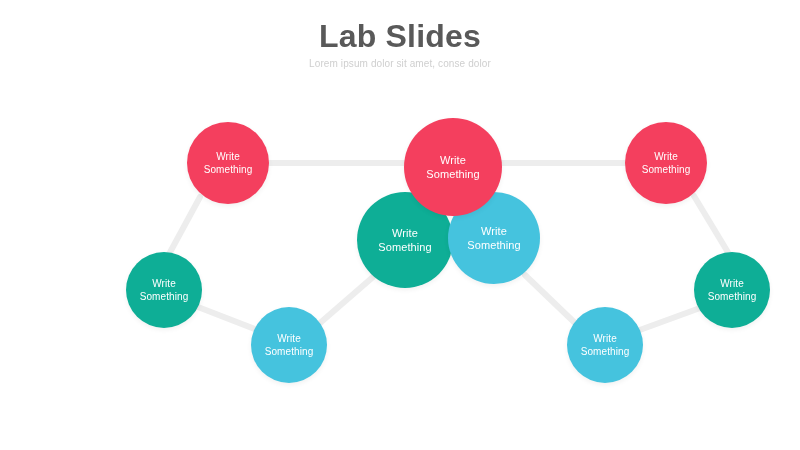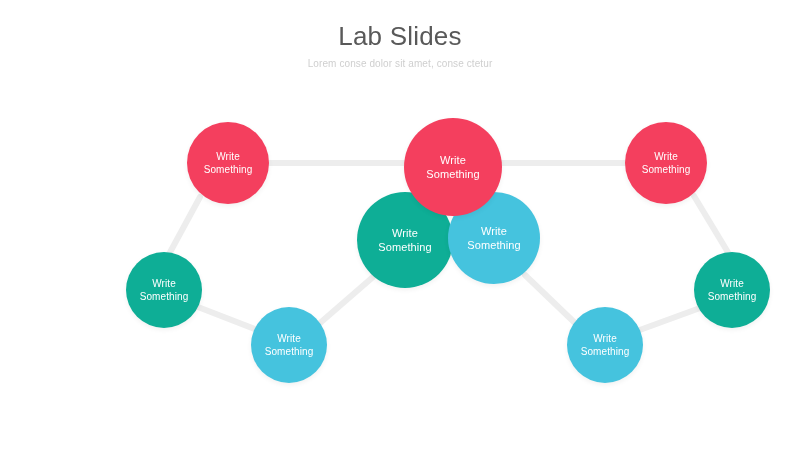--- a/index.html
+++ b/index.html
@@ -20,22 +20,22 @@
     background: #ffffff;
   }
   #header {
     position: absolute;
     top: 20px;
     left: 0;
     width: 800px;
     text-align: center;
   }
   #title {
-    font-size: 26px;
-    font-weight: normal;
+    font-size: 32px;
+    font-weight: bold;
     color: #595959;
     letter-spacing: 0.2px;
     line-height: 32px;
     margin: 0;
   }
   #subtitle {
     font-size: 10px;
     color: #cfcfcf;
     line-height: 14px;
     margin-top: 5px;
@@ -80,21 +80,21 @@
     line-height: 14px;
   }
 </style>
 </head>
 <body>
 
 <div id="slide">
 
   <div id="header">
     <div id="title">Lab Slides</div>
-    <div id="subtitle">Lorem conse dolor sit amet, conse ctetur</div>
+    <div id="subtitle">Lorem ipsum dolor sit amet, conse dolor</div>
   </div>
 
   <div id="diagram">
     <svg class="link-layer" id="link-layer" viewBox="0 0 800 450">
         <line x1="221" y1="163" x2="357" y2="163" stroke="#EDEDED" stroke-width="6" stroke-linecap="round"></line>
         <line x1="453" y1="163" x2="577" y2="163" stroke="#EDEDED" stroke-width="6" stroke-linecap="round"></line>
         <line x1="152" y1="197" x2="120" y2="256" stroke="#EDEDED" stroke-width="6" stroke-linecap="round"></line>
         <line x1="150" y1="307" x2="212" y2="331" stroke="#EDEDED" stroke-width="6" stroke-linecap="round"></line>
         <line x1="272" y1="323" x2="325" y2="277" stroke="#EDEDED" stroke-width="6" stroke-linecap="round"></line>
         <line x1="477" y1="275" x2="527" y2="323" stroke="#EDEDED" stroke-width="6" stroke-linecap="round"></line>

